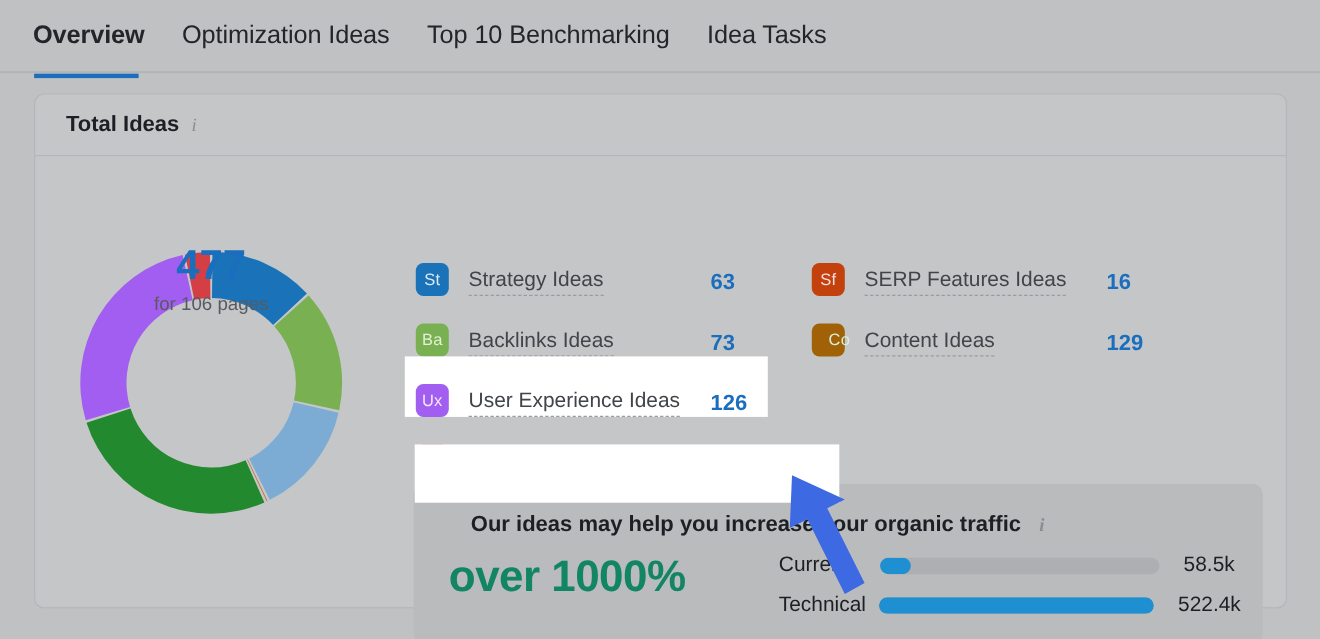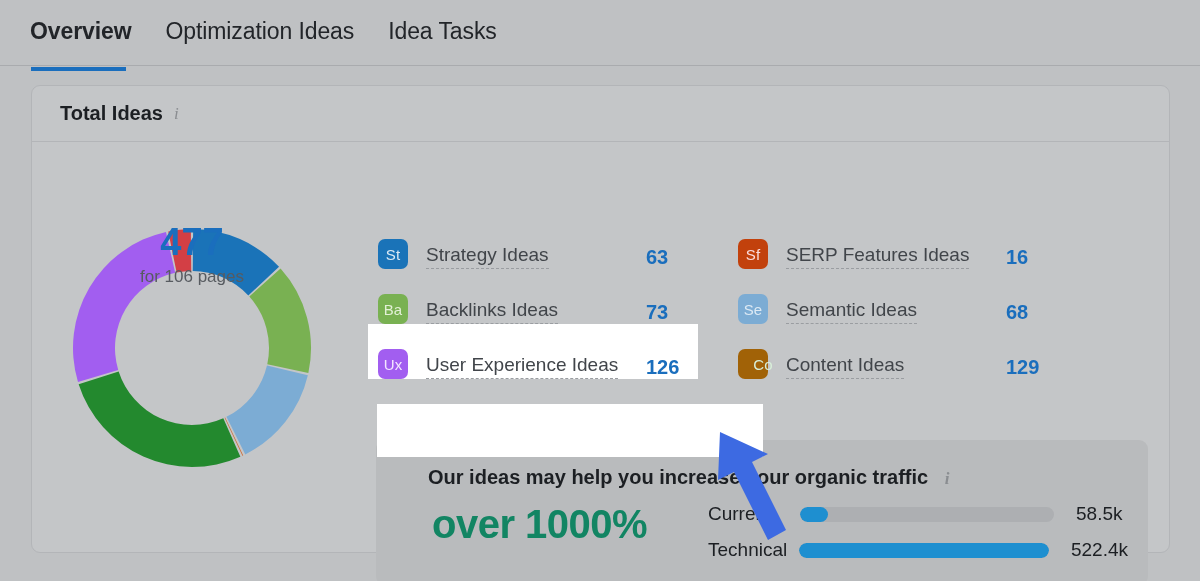--- a/index.html
+++ b/index.html
@@ -190,21 +190,21 @@
   .traffic-title {
     position: absolute;
     left: 52px; top: 26px;
     font-size: 20px;
     font-weight: bold;
     color: #1c1f23;
     white-space: nowrap;
   }
   .traffic-big {
     position: absolute;
-    left: 56px; top: 62px;
+    left: 32px; top: 62px;
     font-size: 40px;
     font-weight: bold;
     color: #128563;
     white-space: nowrap;
     letter-spacing: -0.5px;
   }
   .bars {
     position: absolute;
     left: 332px; top: 56px;
     width: 420px;
@@ -253,20 +253,21 @@
 </style>
 </head>
 <body>
 
 <div id="root">
 
   <div class="tabbar">
     <div class="tabs" id="tabs-container">
         <div class="tab active">Overview</div>
         <div class="tab">Optimization Ideas</div>
+        <div class="tab">Top 10 Benchmarking</div>
         <div class="tab">Idea Tasks</div>
       </div>
     <div class="tabbar-rule"></div>
   </div>
 
   <div class="card">
 
     <div class="card-header">
       <span class="card-title">Total Ideas</span>
       <span class="info-icon">i</span>
@@ -317,25 +318,20 @@
               <span class="legend-value">2</span>
             </div>
           </div>
         <div class="legend-col right" id="legend-right">
             <div class="legend-row">
               <span class="badge" style="background: #c2410c; color: rgb(250, 220, 221);">Sf</span>
               <span class="legend-label">SERP Features Ideas</span>
               <span class="legend-value">16</span>
             </div>
             <div class="legend-row">
-              <span class="badge" style="background: rgb(124, 172, 212); color: rgb(220, 233, 244);">Se</span>
-              <span class="legend-label">Semantic Ideas</span>
-              <span class="legend-value">68</span>
-            </div>
-            <div class="legend-row">
               <span class="badge" style="background: #a16207; color: rgb(216, 240, 217); padding-left: 20px;">Co</span>
               <span class="legend-label">Content Ideas</span>
               <span class="legend-value">129</span>
             </div>
           </div>
       </div>
 
       <div class="traffic">
         <div class="traffic-title">
           <span>Our ideas may help you increase your organic traffic</span>

